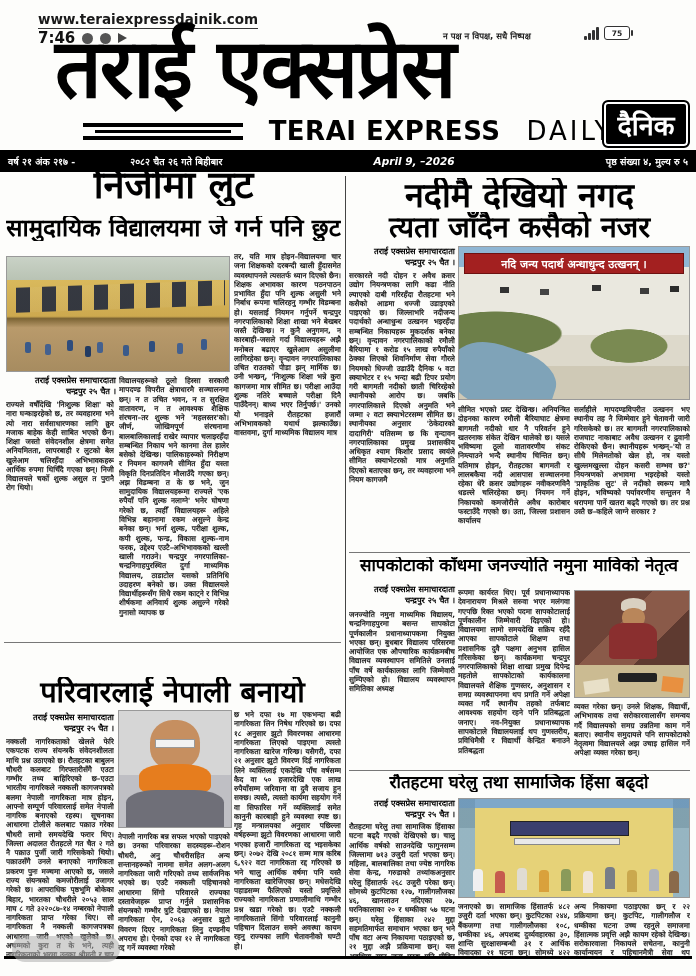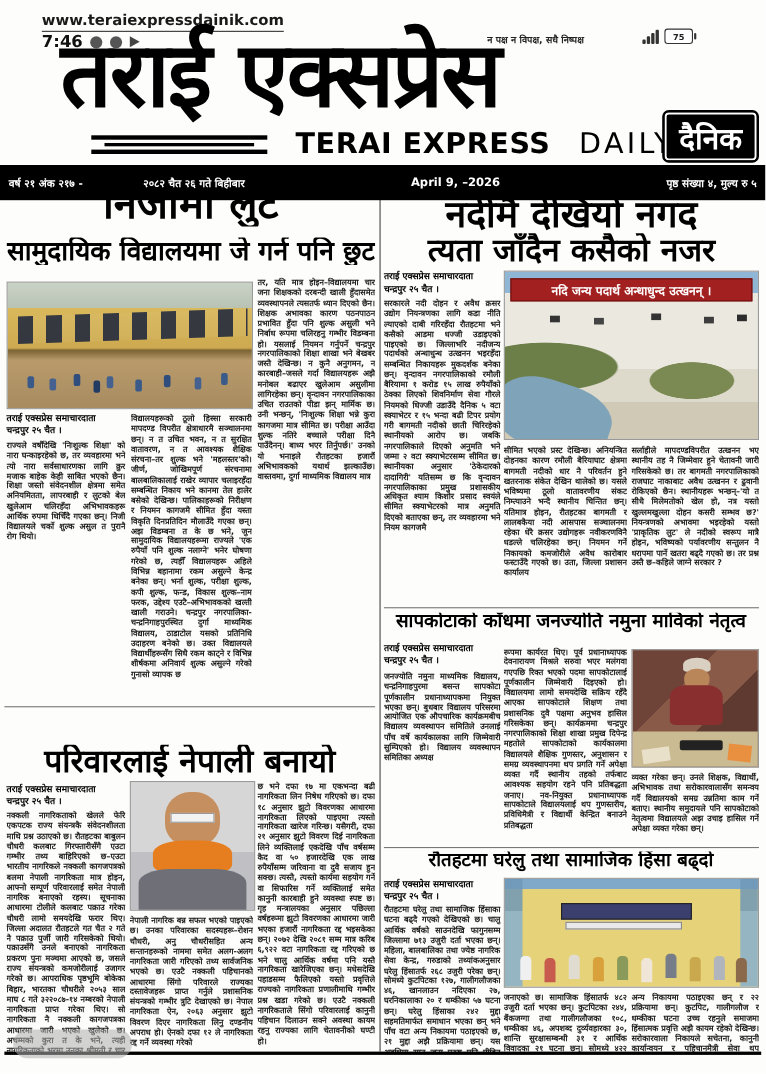--- a/index.html
+++ b/index.html
@@ -24,28 +24,28 @@
   
   .masthead { position:absolute; left:55px; right:8px; top:26px; text-align:left; font-size:82px; line-height:1.04; font-weight:bold; color:#000; letter-spacing:-2px; z-index:1; white-space:nowrap; }
   .mast-sub { position:absolute; left:0; right:0; top:116px; display:flex; align-items:center; justify-content:center; gap:26px; z-index:1; }
   .mast-lines { width:160px; display:flex; flex-direction:column; gap:3px; }
   .mast-lines i { display:block; height:4px; background:#000; }
   .mast-lines i:nth-child(2){ height:3px; margin:0 12px; }
   .teraieng { font-size:26px; font-weight:bold; letter-spacing:0.5px; color:#000; }
   .dailyeng { font-size:26px; font-weight:400; letter-spacing:3px; color:#000; }
   .dainik { position:absolute; right:6px; top:100px; width:88px; height:48px; background:#000; color:#fff; font-size:27px; font-weight:bold; display:flex; align-items:center; justify-content:center; border:2px solid #000; box-shadow:inset 0 0 0 2px #fff; border-radius:6px; z-index:2; }
 
-  .datebar { position:absolute; left:0; right:0; top:150px; height:32px; background:#000; color:#fff; display:flex; align-items:center; font-size:9.5px; font-weight:bold; padding:0 8px; z-index:2; }
+  .datebar { position:absolute; left:0; right:0; top:150px; height:22px; background:#000; color:#fff; display:flex; align-items:center; font-size:9.5px; font-weight:bold; padding:0 8px; z-index:2; }
   .db-nep { margin-left:55px; }
-  .db-eng { margin:12px auto; font-size:10.5px; }
+  .db-eng { margin:12px auto; font-style:italic; font-size:10.5px; }
 
   
   .abs { position:absolute;font-weight:bold; }
   .hl { font-weight:bold; text-align:center; color:#000; line-height:1.05; overflow:hidden; white-space:nowrap; }
-  .byline { text-align:left; font-weight:bold; font-size:8.2px; line-height:1.35; color:#000; }
+  .byline { text-align:right; font-weight:bold; font-size:8.2px; line-height:1.35; color:#000; }
   .col { font-size:7.3px; line-height:1.27; text-align:justify; overflow:hidden; color:#1c1c1c; word-break:break-word; }
   .vdiv { position:absolute; left:345px; top:176px; width:1px; height:780px; background:#444; }
   .sep { position:absolute; height:1px; background:#777; }
   .rule-bottom { position:absolute; left:4px; top:956px; width:688px; height:3px; background:#000; }
 
   
   .photo { position:absolute; overflow:hidden; border:1px solid #999; }
   .photo-school { background:linear-gradient(180deg,#c9d2c6 0%,#b9c3b4 20%,#d9b95c 20%,#cda94f 52%,#7c6434 54%,#b99a6b 62%,#a78c60 100%); }
   .ph-windows { position:absolute; left:4%; right:2%; top:24%; height:22%; background:repeating-linear-gradient(90deg, rgba(25,35,60,.85) 0 14px, rgba(220,200,140,.15) 14px 26px); transform:skewY(-2deg); }
   .ph-students { position:absolute; bottom:16%; left:8%; width:6px; height:11px; background:#3a5a8a; border-radius:2px;

